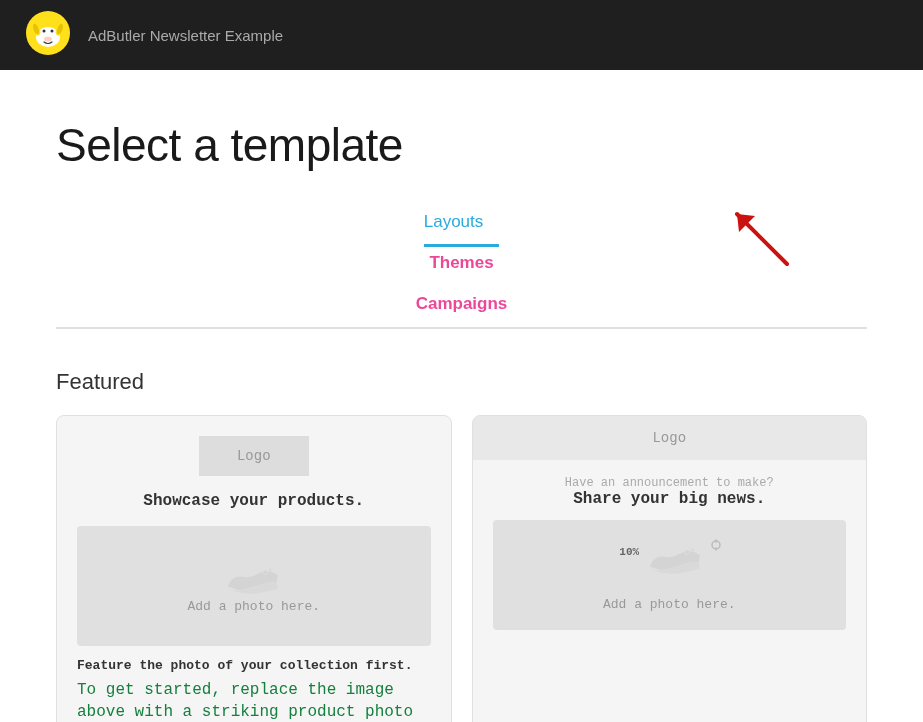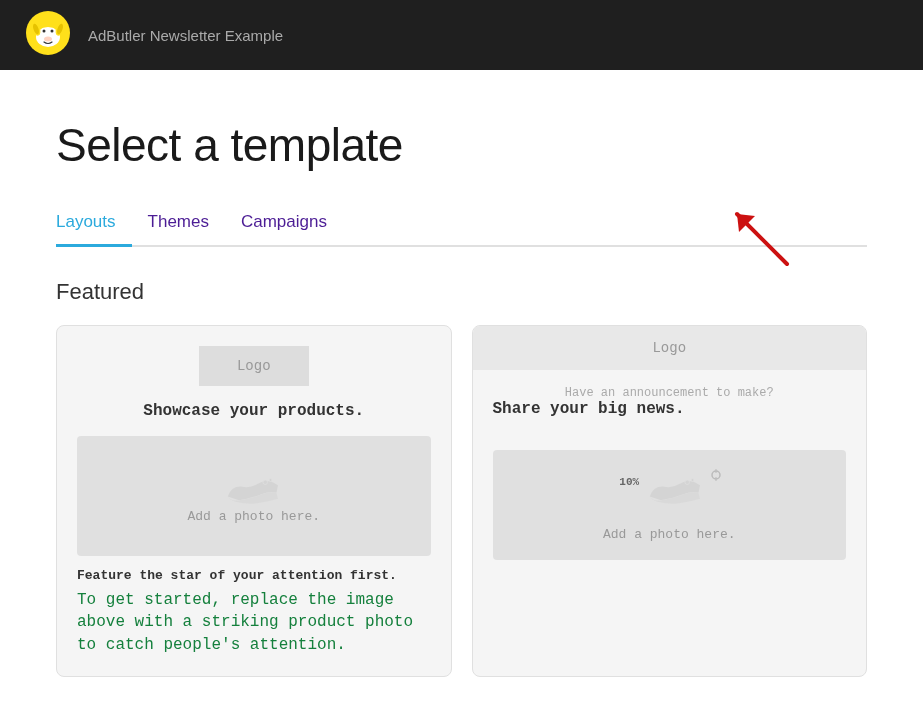--- a/index.html
+++ b/index.html
@@ -35,31 +35,33 @@
       color: #1a1a1a;
       margin-bottom: 32px;
       letter-spacing: -0.5px;
     }
 
     
     .tabs {
       display: flex;
       align-items: center;
       border-bottom: 2px solid #e0e0e0;
-      margin-bottom: 32px;
+      margin-bottom: 40px;
       gap: 0;
+      flex-direction: column;
     }
     .tab {
       padding: 8px 16px 12px;
       font-size: 17px;
-      color: #4c1d95;
+      color: #ec4899;
       cursor: pointer;
       border-bottom: 3px solid transparent;
       margin-bottom: -2px;
       white-space: nowrap;
+      font-weight: bold;
     }
     .tab:first-child {
       padding-left: 0;
     }
     .tab.active {
       color: #2baadd;
       border-bottom: 3px solid #2baadd;
       font-weight: 500;
     }
 
@@ -189,21 +191,22 @@
       font-size: 12px;
       color: #aaa;
       text-align: center;
       margin-bottom: 0;
     }
 
     .card2-headline {
       font-size: 16px;
       font-weight: 700;
       color: #333;
-      margin-bottom: 32px;
+      text-align: center;
+      margin-bottom: 12px;
     }
 
     .card2-image-placeholder {
       background: #e0e0e0;
       border-radius: 4px;
       height: 110px;
       display: flex;
       align-items: center;
       justify-content: center;
       position: relative;
@@ -282,21 +285,21 @@
       <div class="card-headline">Showcase your products.</div>
       <div class="card-image-placeholder">
         <svg class="shoe-svg" viewBox="0 0 80 50" xmlns="http://www.w3.org/2000/svg">
           <path d="M5 35 Q10 20 25 22 Q35 24 45 18 Q55 12 65 16 L72 20 L70 30 Q60 28 50 32 Q35 38 20 40 Z" fill="#bbb"></path>
           <path d="M5 35 Q10 42 20 40 Q35 38 50 32 Q60 28 70 30 L72 38 Q60 42 45 44 Q30 46 15 42 Q8 40 5 35Z" fill="#ccc"></path>
           <circle cx="55" cy="16" r="3" fill="#bbb" stroke="#ddd" stroke-width="1"></circle>
           <circle cx="62" cy="13" r="2" fill="#bbb" stroke="#ddd" stroke-width="1"></circle>
         </svg>
         <span class="card-image-label">Add a photo here.</span>
       </div>
-      <div class="card-subtext">Feature the star of your attention first.</div>
+      <div class="card-subtext">Feature the photo of your collection first.</div>
       <div class="card-body-text">To get started, replace the image above with a striking product photo to catch people's attention.</div>
     </div>
 
     <div class="card">
       <div class="card2-inner">
         <div class="card2-logo-area">Logo</div>
         <div class="card2-promo-text">Have an announcement to make?</div>
         <div class="card2-headline">Share your big news.</div>
         <div class="card2-image-placeholder">
           <div class="card2-image-inner">

